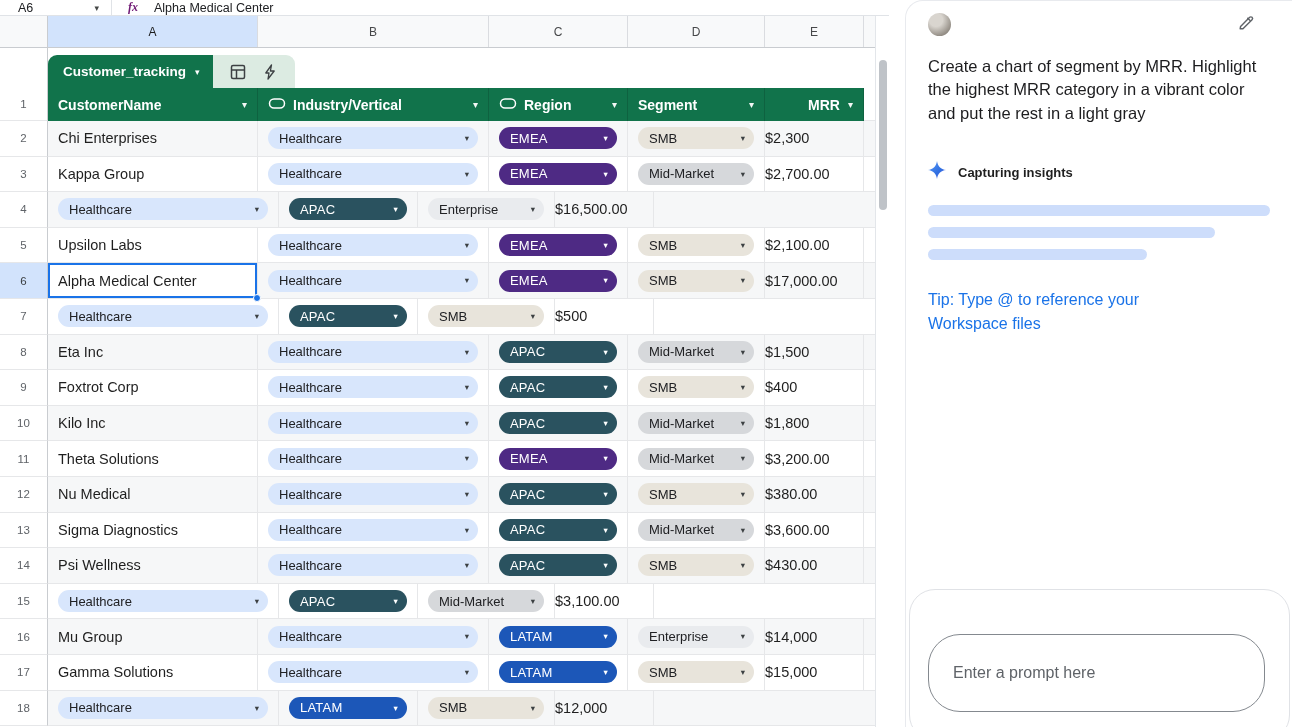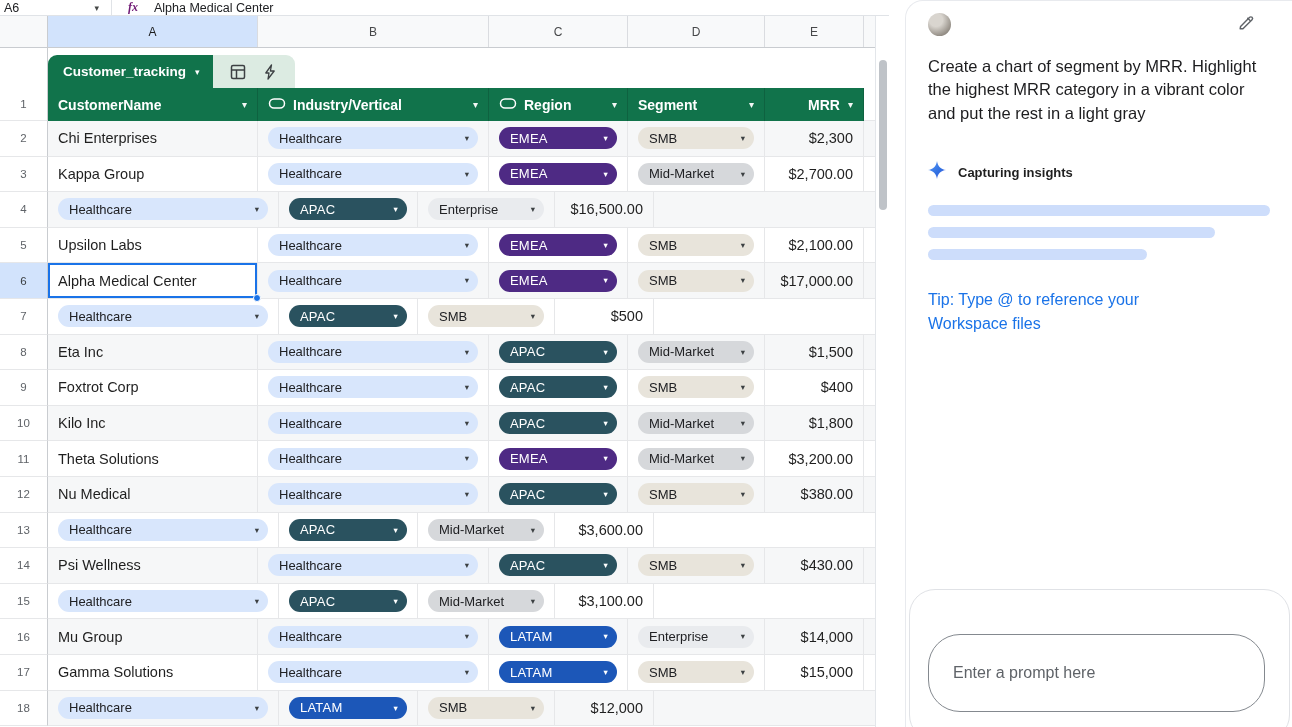--- a/index.html
+++ b/index.html
@@ -4,21 +4,21 @@
 <style>
   * { margin:0; padding:0; box-sizing:border-box; }
   html,body { background:#fff; }
   .app { position:relative; width:1292px; height:727px; overflow:hidden;
          font-family:"Liberation Sans", sans-serif; background:#fff; color:#202124; }
 
   
   .sheet { position:absolute; left:0; top:0; width:889px; height:727px; background:#fff; }
 
   .formula-bar { height:16px; border-bottom:1px solid #e0e3e7; display:flex; align-items:center; font-size:12.5px; }
-  .name-box { width:112px; height:100%; display:flex; align-items:center; border-right:1px solid #e0e3e7; padding-left:4px; }
+  .name-box { width:112px; height:100%; display:flex; align-items:center; border-right:1px solid #e0e3e7; padding-left:18px; }
   .name-caret { margin-left:auto; margin-right:12px; font-size:9px; color:#444746; }
   .fx { font-family:"Liberation Serif", serif; font-style:italic; color:#701a75; font-weight:700; margin-left:16px; font-size:12px; }
   .formula-value { margin-left:16px; font-size:12.5px; color:#202124; }
 
   .col-strip { height:32px; display:flex; border-bottom:1px solid #c9ccd0; background:#f8f9fa; }
   .corner { width:48px; height:100%; background:#f8f9fa; border-right:1px solid #c9ccd0; }
   .col-head { height:100%; display:flex; align-items:center; justify-content:center;
               font-size:12px; color:#47484a; background:#f8f9fa; border-right:1px solid #dadce0; }
   .col-head.active { background:#d2e3fc; color:#1b1b1b; }
   .col-fill { flex:1; background:#f8f9fa; }
@@ -47,21 +47,21 @@
   .th-caret { font-size:10px; opacity:.95; }
   .th.right { justify-content:flex-end; gap:8px; }
   .row-fill { flex:1; background:#fff; border-bottom:1px solid #e6e7e9; }
 
   .row { display:flex; height:35.6px; }
   .cell { display:flex; align-items:center; background:#fff;
           border-right:1px solid #e6e7e9; border-bottom:1px solid #e6e7e9; position:relative; }
   .row.alt .cell { background:#f6f7f8; }
   .cell-text { font-size:14.5px; color:#1f1f1f; }
   .col-a .cell-text { padding-left:10px; }
-  .cell.mrr { justify-content:flex-end; }
+  .cell.mrr { justify-content:flex-start; }
   .cell.mrr .cell-text { padding-right:10px; }
   .col-f { flex:1; }
 
   .cell.selected { background:#fff !important; box-shadow: inset 0 0 0 2px var(--sel,#1a73e8); z-index:2; }
   .fill-handle { position:absolute; right:-4px; bottom:-4px; width:8px; height:8px; border-radius:50%;
                  background:var(--sel,#1a73e8); border:1.5px solid #fff; z-index:3; }
 
   .chip { height:22px; border-radius:12px; display:flex; align-items:center; justify-content:space-between;
           flex:1; margin:0 10px; padding:0 9px 0 11px; font-size:13px; white-space:nowrap; overflow:hidden; }
   .chip-dark { color:#fff; font-weight:400; letter-spacing:.2px; }
@@ -483,20 +483,23 @@
         <span class="chip-caret">▾</span>
       </span>
     </div>
     <div class="cell w-e mrr">
       <span class="cell-text">$380.00</span>
     </div>
     <div class="cell col-f"></div>
   </div>
         <div class="row">
     <div class="gutter-cell">13</div>
+    <div class="cell w-a col-a">
+      <span class="cell-text">Sigma Diagnostics</span>
+    </div>
     <div class="cell w-b">
       <span class="chip chip-light" style="background: rgb(216, 230, 252);">
         <span class="chip-label">Healthcare</span>
         <span class="chip-caret">▾</span>
       </span>
     </div>
     <div class="cell w-c">
       <span class="chip chip-dark" style="background: rgb(42, 82, 95);">
         <span class="chip-label">APAC</span>
         <span class="chip-caret">▾</span>

